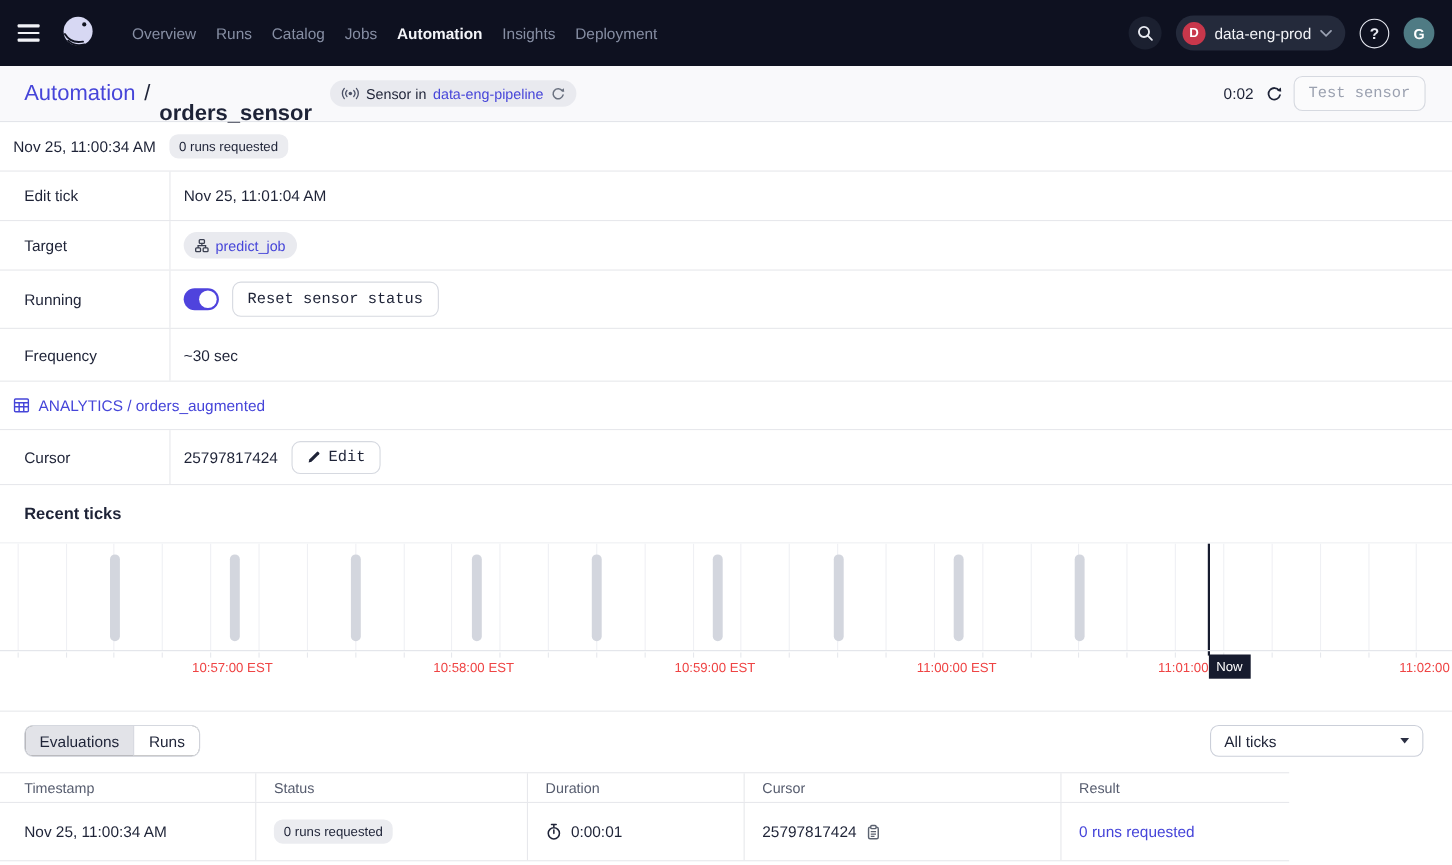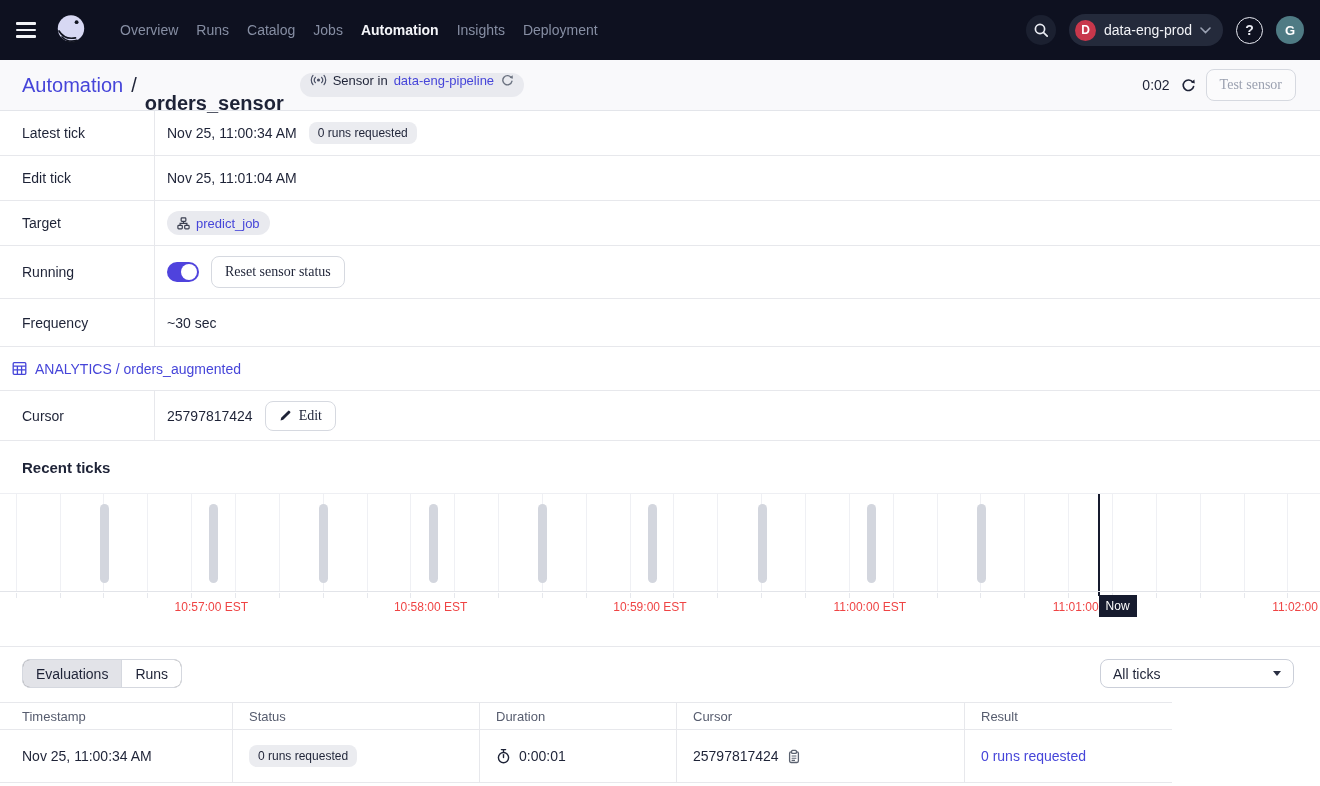--- a/index.html
+++ b/index.html
@@ -35,28 +35,28 @@
     font-size:13px; font-weight:700; display:flex; align-items:center; justify-content:center; cursor:pointer; }
 
   
   .pagehead { position:absolute; top:60px; left:0; width:1320px; height:51px;
     background:#F9F9FB; border-bottom:1px solid #E3E5EA; display:flex; align-items:center;
     padding:0 24px 0 22px; }
   .crumb-link { color:#4645D9; font-size:20px; cursor:pointer; }
   .crumb-sep { font-size:20px; color:#1E2337; margin:0 8px; }
   .crumb-title { font-size:20px; font-weight:700; color:#1E2337;margin-top:36px; }
   .sensor-badge { margin-left:16px; height:24px; border-radius:12px; background:#E9EAEF;
-    display:flex; gap:6px; padding:0 10px; }
+    display:flex; align-items:center; gap:6px; padding:0 10px; }
   .sensor-badge .txt { font-size:13px; color:#1E2337; }
   .sensor-badge .lnk { font-size:13px; color:#4645D9; cursor:pointer; }
   .pagehead-right { margin-left:auto; display:flex; align-items:center; gap:10px; }
   .timer { font-size:14px; color:#1E2337; }
   .btn { border:1px solid #D6D9E0; background:#fff; border-radius:8px; height:32px;
     display:inline-flex; align-items:center; gap:7px; padding:0 13px; font-size:14px;
-    color:#1E2337; cursor:pointer; font-family:Liberation Serif, serif; }
+    color:#1E2337; cursor:pointer; font-family:Liberation Mono, monospace; }
   .btn.disabled { color:#9BA1B0; background:#FBFBFC; cursor:default; }
 
   
   .details { position:absolute; top:111px; left:0; width:1320px; }
   .drow { display:flex; border-bottom:1px solid #E7E8EC; }
   .dlabel { width:155px; flex:0 0 155px; border-right:1px solid #E7E8EC;
     display:flex; align-items:center; padding-left:22px; font-size:14px; color:#1E2337; }
   .dvalue { flex:1; display:flex; align-items:center; gap:12px; padding-left:12px;
     font-size:14px; color:#1E2337; }
   .pill { background:#EBECF0; border-radius:8px; padding:4px 9px; font-size:12px;
@@ -185,21 +185,20 @@
       <path d="M11.2 4.6 A4.6 4.6 0 1 0 11.9 8.3" stroke="#1E2337" stroke-width="1.4" fill="none" stroke-linecap="round"></path>
       <polygon points="12.6,2.2 12.9,5.7 9.6,4.6" fill="#1E2337"></polygon>
     </svg>
     <button class="btn disabled">Test sensor</button>
   </div>
 </div>
 
 <div class="details">
 
   <div class="drow" style="height:45px">
-    <div class="dlabel">Latest tick</div>
     <div class="dvalue">
       <span>Nov 25, 11:00:34 AM</span>
       <span class="pill">0 runs requested</span>
     </div>
   </div>
 
   <div class="drow" style="height:45px">
     <div class="dlabel">Edit tick</div>
     <div class="dvalue">
         <span>Nov 25, 11:01:04 AM</span>

